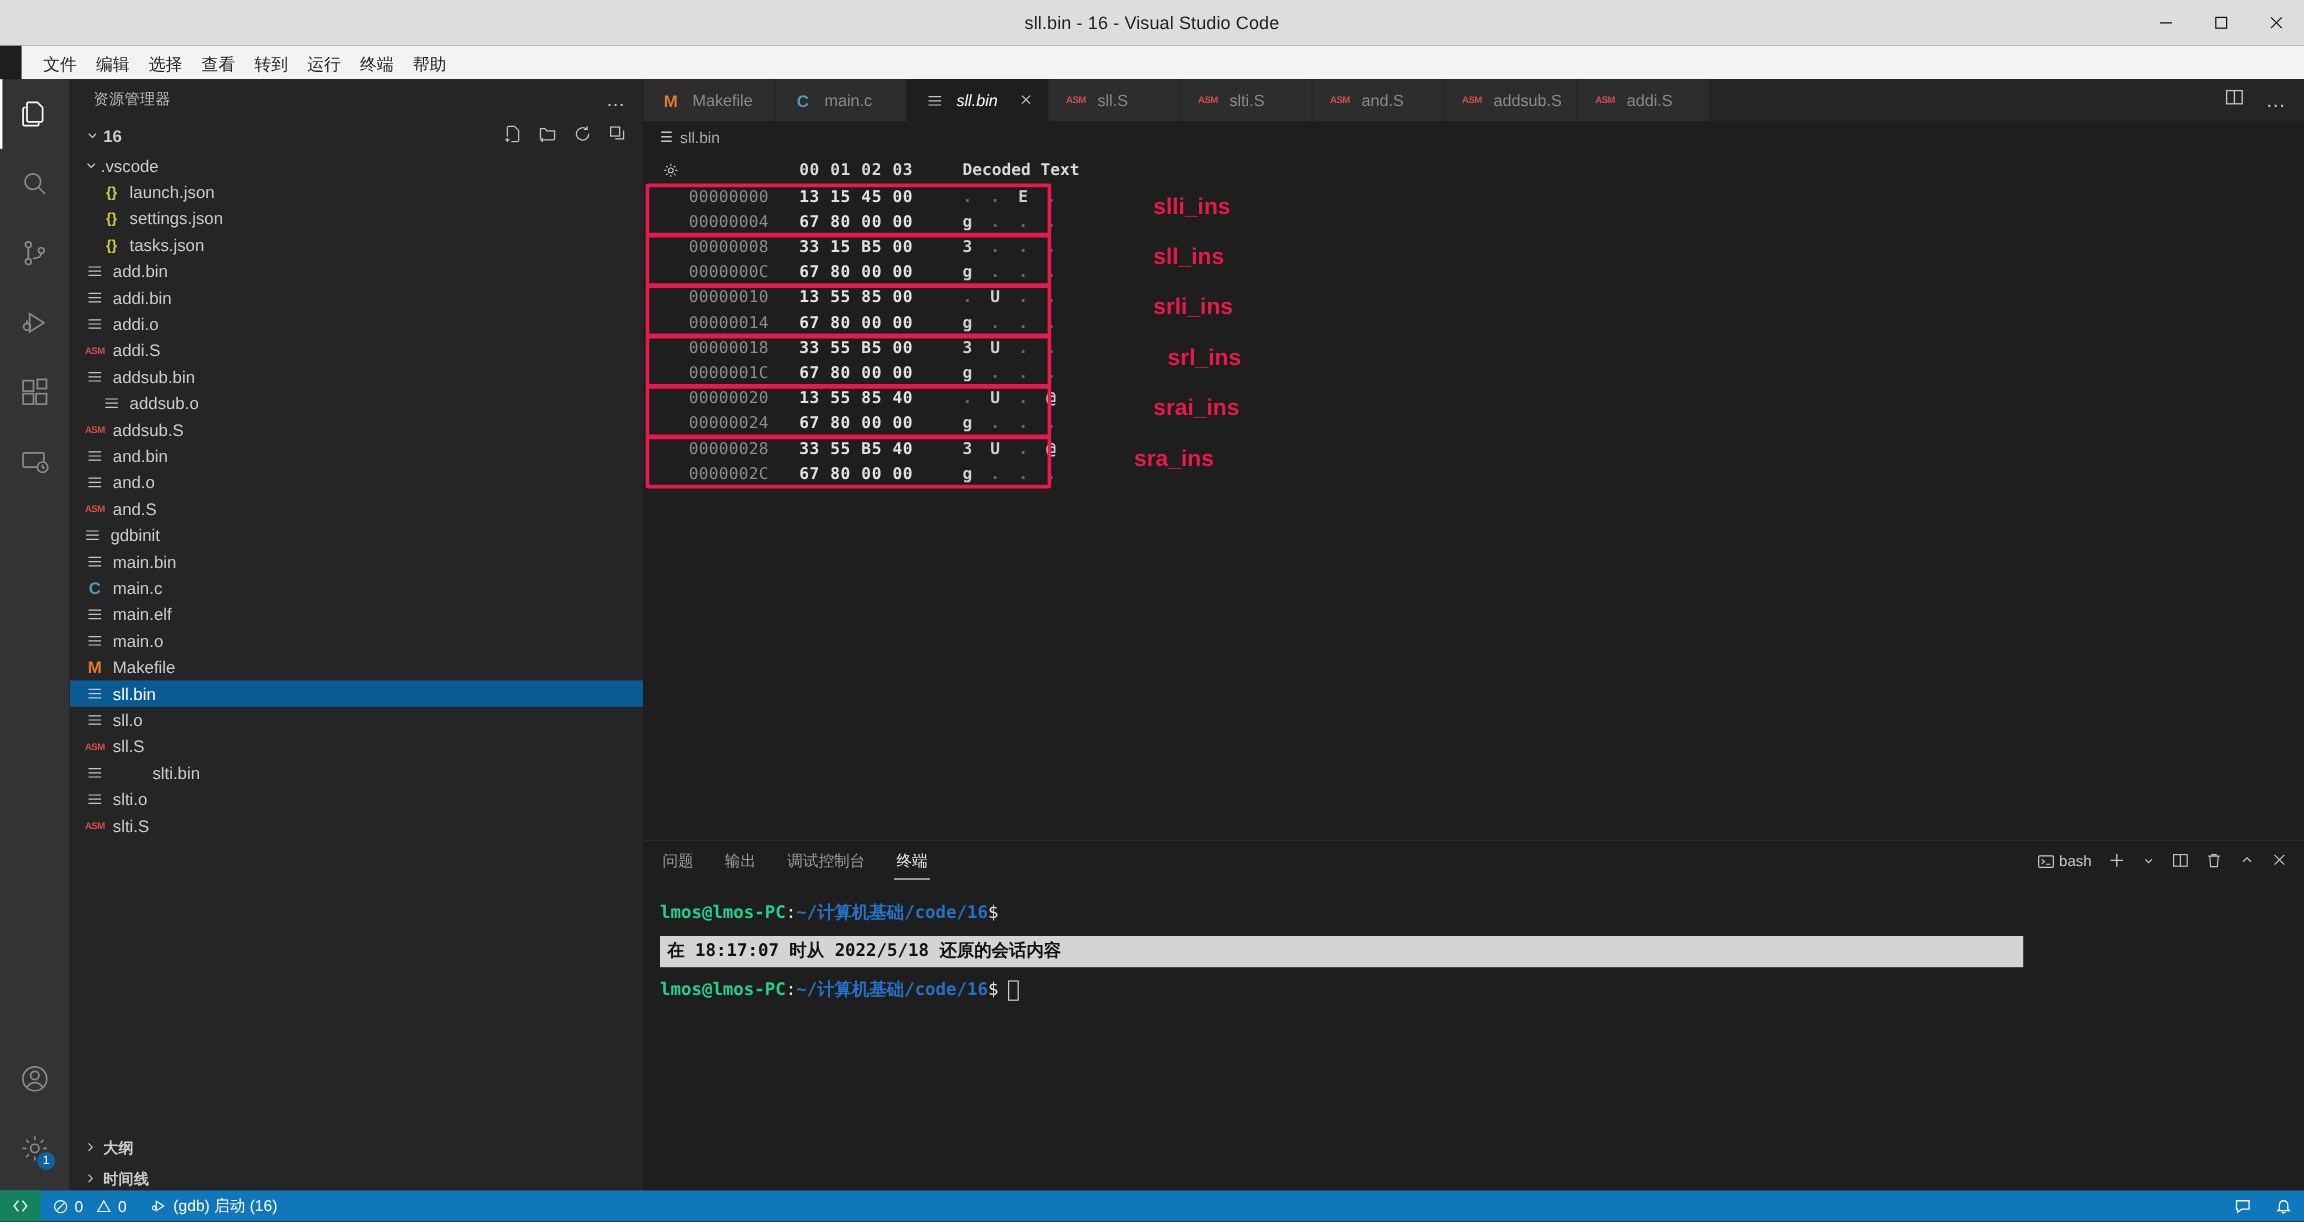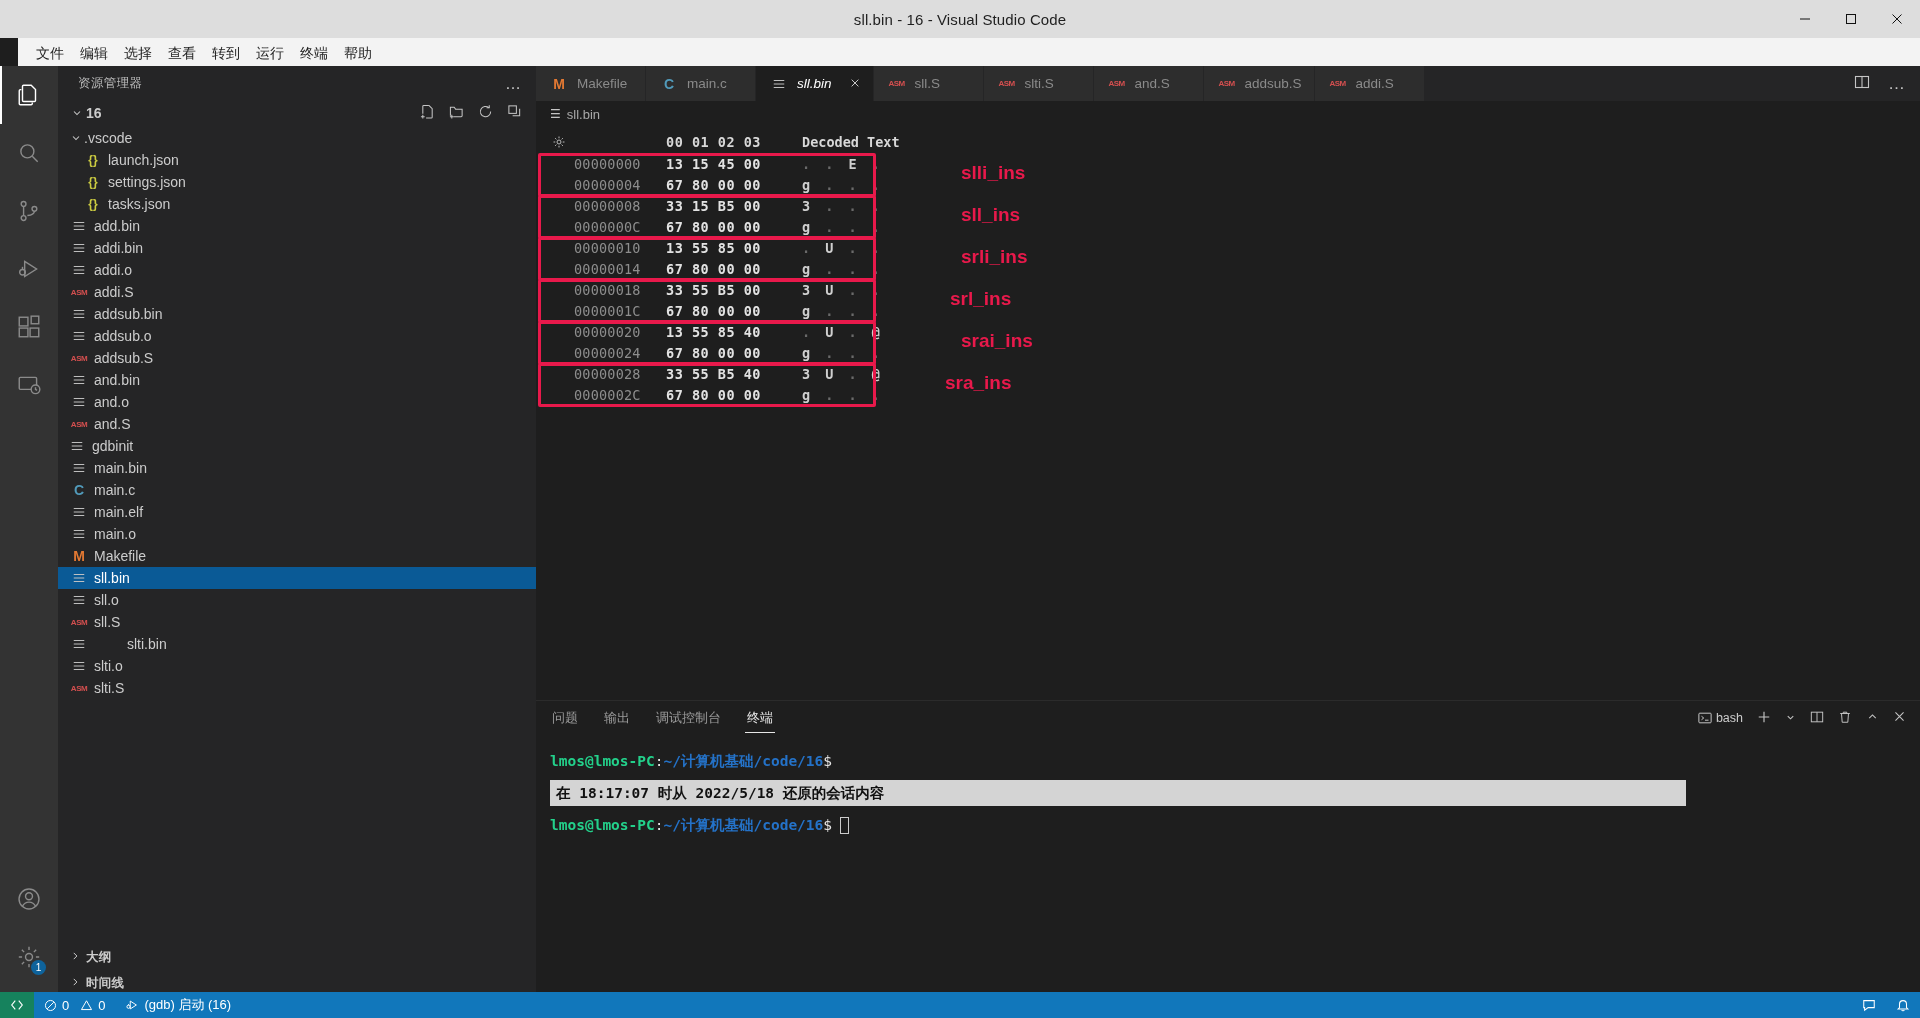--- a/index.html
+++ b/index.html
@@ -374,21 +374,21 @@
           <span>addi.S</span>
         </div>
         <div class="tree-row" style="padding-left: 10px;">
           <span class="ficon bin">
             <svg width="14" height="14" viewBox="0 0 16 16" fill="none" stroke="currentColor" stroke-width="1.1">
               <path d="M2 4h12M2 8h12M2 12h12"></path>
             </svg>
           </span>
           <span>addsub.bin</span>
         </div>
-        <div class="tree-row" style="padding-left: 10px;">
+        <div class="tree-row" style="padding-left: 24px;">
           <span class="ficon bin">
             <svg width="14" height="14" viewBox="0 0 16 16" fill="none" stroke="currentColor" stroke-width="1.1">
               <path d="M2 4h12M2 8h12M2 12h12"></path>
             </svg>
           </span>
           <span>addsub.o</span>
         </div>
         <div class="tree-row" style="padding-left: 10px;">
           <span class="ficon asm">ASM</span>
           <span>addsub.S</span>
@@ -647,21 +647,21 @@
           </div>
         </div>
       <div id="annotations">
           <div class="annot-box" style="left: 2px; top: 26px; width: 338px; height: 44px; border-color: rgb(232, 25, 75);"></div>
           <div class="annot-label" style="left: 425px; top: 35px; color: rgb(232, 25, 75);">slli_ins</div>
           <div class="annot-box" style="left: 2px; top: 68px; width: 338px; height: 44px; border-color: rgb(232, 25, 75);"></div>
           <div class="annot-label" style="left: 425px; top: 77px; color: rgb(232, 25, 75);">sll_ins</div>
           <div class="annot-box" style="left: 2px; top: 110px; width: 338px; height: 44px; border-color: rgb(232, 25, 75);"></div>
           <div class="annot-label" style="left: 425px; top: 119px; color: rgb(232, 25, 75);">srli_ins</div>
           <div class="annot-box" style="left: 2px; top: 152px; width: 338px; height: 44px; border-color: rgb(232, 25, 75);"></div>
-          <div class="annot-label" style="left: 414px; top: 161px; color: rgb(232, 25, 75);">srl_ins</div>
+          <div class="annot-label" style="left: 437px; top: 161px; color: rgb(232, 25, 75);">srl_ins</div>
           <div class="annot-box" style="left: 2px; top: 194px; width: 338px; height: 44px; border-color: rgb(232, 25, 75);"></div>
           <div class="annot-label" style="left: 425px; top: 203px; color: rgb(232, 25, 75);">srai_ins</div>
           <div class="annot-box" style="left: 2px; top: 236px; width: 338px; height: 44px; border-color: rgb(232, 25, 75);"></div>
           <div class="annot-label" style="left: 409px; top: 245px; color: rgb(232, 25, 75);">sra_ins</div>
         </div>
     </div>
   </div>
 
   <div class="panel">
     <div class="panel-tabs">

